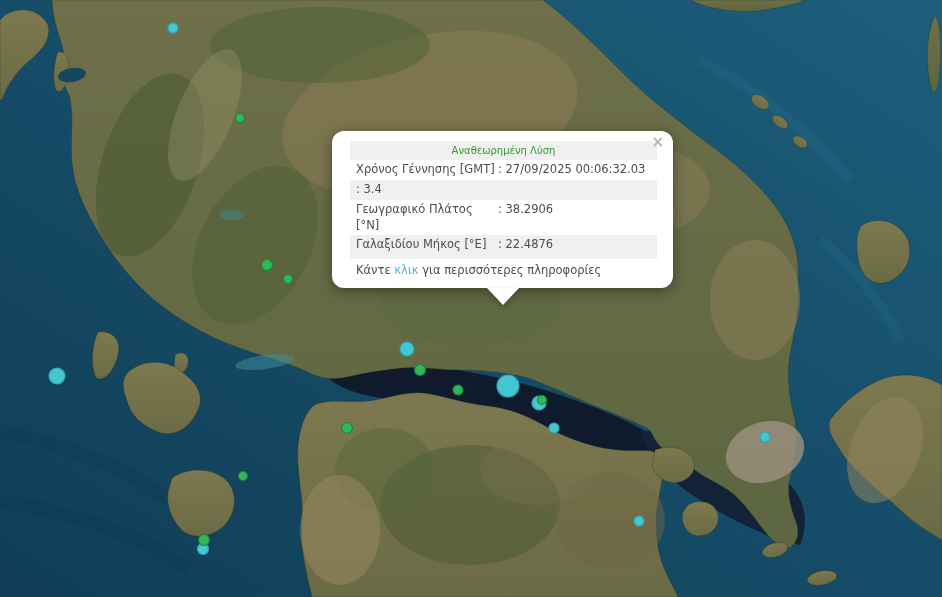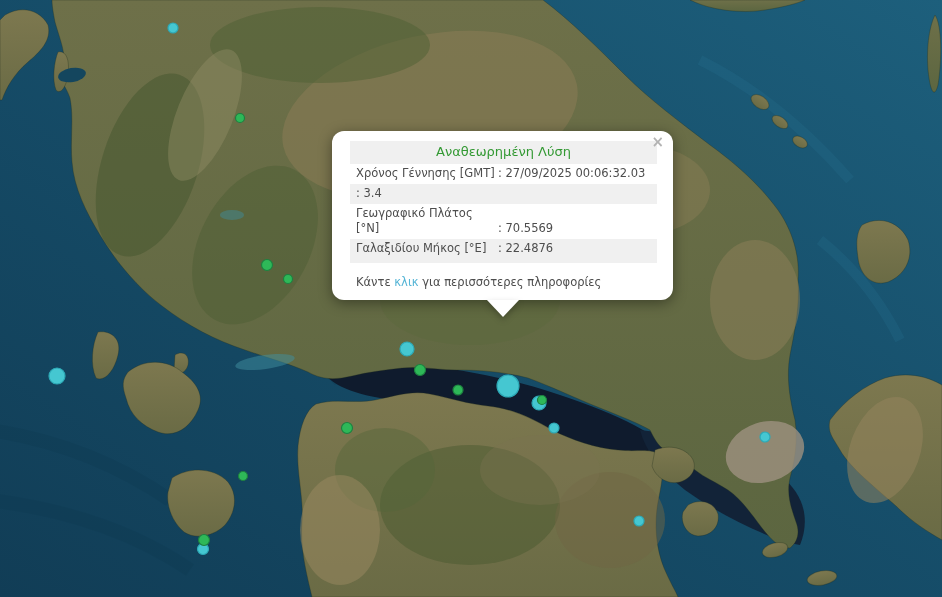--- a/index.html
+++ b/index.html
@@ -24,27 +24,27 @@
     border:16px solid transparent;border-bottom:0;
     border-top:17px solid #ffffff;
     filter:drop-shadow(0 3px 3px rgba(0,0,0,.25));
   }
   .popup-close{
     position:absolute;top:4px;right:9px;color:#b3b3b3;
     font-size:15px;font-weight:bold;line-height:1;cursor:pointer;
   }
   .popup-title{
     background:#f0f0f0;color:#339933;text-align:center;
-    font-size:13px;padding:3px 0;line-height:1.3;
-  }
-  .prow{display:flex;padding:2px 6px;line-height:1.38;align-items:flex-end;}
+    font-size:10px;padding:3px 0;line-height:1.3;
+  }
+  .prow{display:flex;padding:2px 6px;line-height:1.38;}
   .prow.alt{background:#f0f0f0;}
   .plabel{width:142px;flex:none;}
   .pvalue{flex:1;}
-  .popup-footer{padding:12px 6px 0;line-height:1.35;}
+  .popup-footer{padding:4px 6px 0;line-height:1.35;}
   .link{color:#56b5d6;cursor:pointer;}
 </style>
 </head>
 <body>
 
 <div class="stage">
 
   <svg class="map-svg" viewBox="0 0 942 597" xmlns="http://www.w3.org/2000/svg">
     <defs>
       <linearGradient id="sea" x1="1" y1="0" x2="0" y2="1">
@@ -176,21 +176,21 @@
     <div>
         <div class="prow">
           <div class="plabel">Χρόνος Γέννησης [GMT]</div>
           <div class="pvalue">: 27/09/2025 00:06:32.03</div>
         </div>
         <div class="prow alt">
           <div class="pvalue">: 3.4</div>
         </div>
         <div class="prow">
           <div class="plabel">Γεωγραφικό Πλάτος [°N]</div>
-          <div class="pvalue">: 70.5569</div>
+          <div class="pvalue">: 38.2906</div>
         </div>
         <div class="prow alt">
           <div class="plabel">Γαλαξιδίου Μήκος [°E]</div>
           <div class="pvalue">: 22.4876</div>
         </div>
         <div class="prow alt">
         </div>
       </div>
     <div class="popup-footer"><span>Κάντε </span><span class="link">κλικ</span><span> για περισσότερες πληροφορίες</span></div>
     <div class="popup-pointer"></div>

